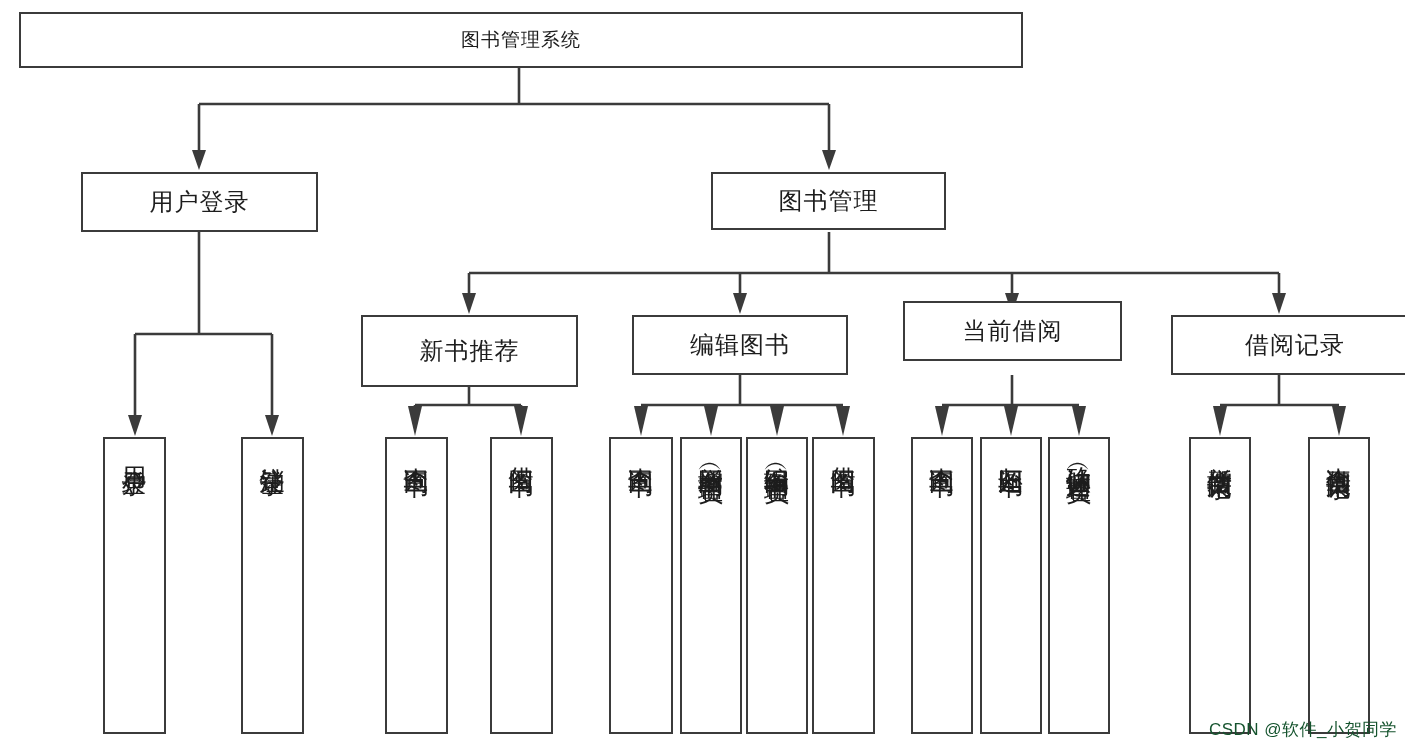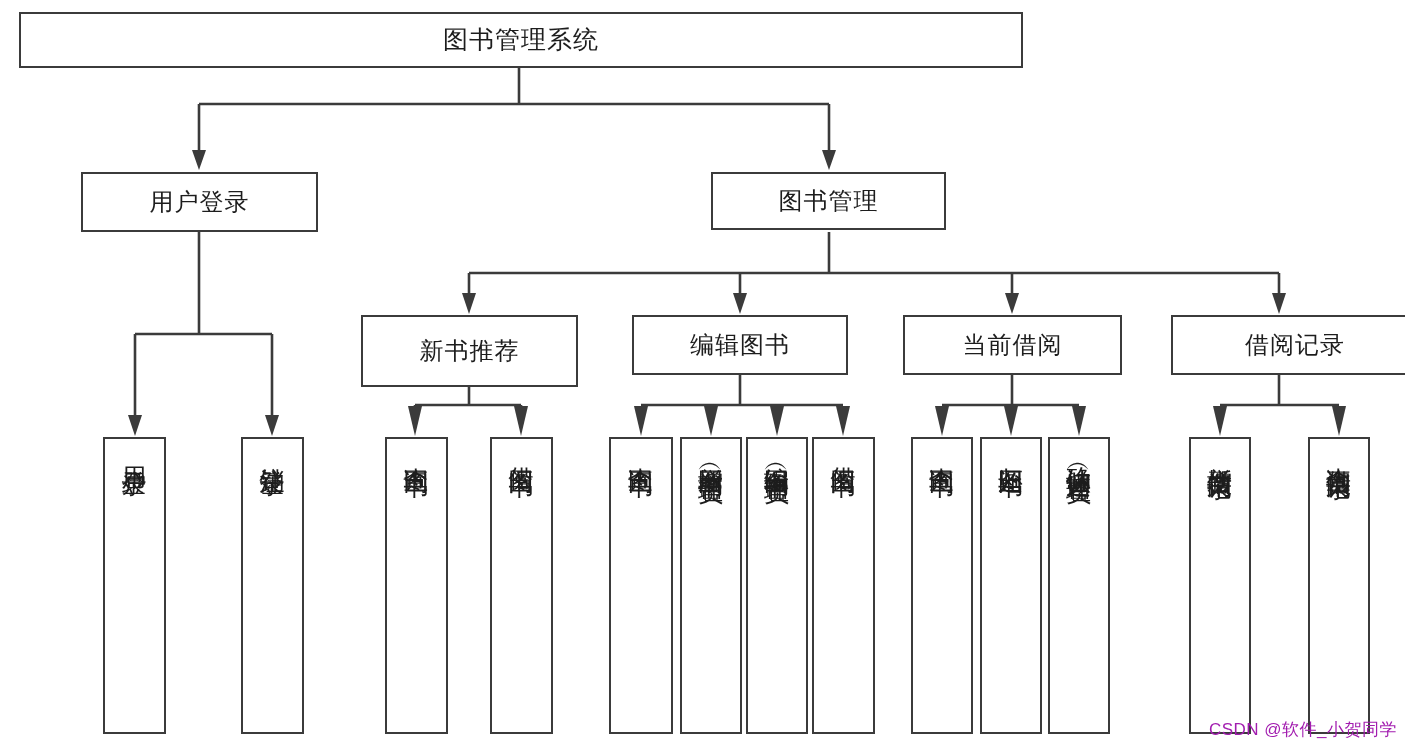--- a/index.html
+++ b/index.html
@@ -27,21 +27,21 @@
     justify-content: center;
     color: #1d1d1d;
   }
   .node-h .label {
     font-size: 24px;
     line-height: 1.1;
     letter-spacing: 1px;
     white-space: nowrap;
   }
   .node-root .label {
-    font-size: 25px;
+    font-size: 19px;
   }
   .node-v {
     align-items: flex-start;
     justify-content: center;
     padding-top: 8px;
   }
   .node-v .label {
     writing-mode: vertical-rl;
     text-orientation: upright;
     font-size: 25px;
@@ -61,21 +61,21 @@
   svg.links path, svg.links line {
     stroke: #3b3b3b;
     stroke-width: 2.6;
     fill: none;
   }
   .watermark {
     position: absolute;
     right: 8px;
     bottom: 6px;
     font-size: 17px;
-    color: #a21caf;
+    color: #14532d;
     letter-spacing: 0.5px;
     white-space: nowrap;
   }
 </style>
 </head>
 <body>
 
 <div id="canvas">
 
   <svg class="links" viewBox="0 0 1405 747">
@@ -141,21 +141,21 @@
   <div class="node node-h" style="left:711px; top:172px; width:235px; height:58px;">
     <span class="label">图书管理</span>
   </div>
 
   <div class="node node-h" style="left:361px; top:315px; width:217px; height:72px;">
     <span class="label">新书推荐</span>
   </div>
   <div class="node node-h" style="left:632px; top:315px; width:216px; height:60px;">
     <span class="label">编辑图书</span>
   </div>
-  <div class="node node-h" style="left:903px; top:315px; width:219px; height:60px;">
+  <div class="node node-h" style="left:903px; top:301px; width:219px; height:60px;">
     <span class="label">当前借阅</span>
   </div>
   <div class="node node-h" style="left:1171px; top:315px; width:248px; height:60px;">
     <span class="label">借阅记录</span>
   </div>
 
   <div class="node node-v" style="left:103px; top:437px; width:63px; height:297px;">
     <span class="label">用户登录</span>
   </div>
   <div class="node node-v" style="left:241px; top:437px; width:63px; height:297px;">

